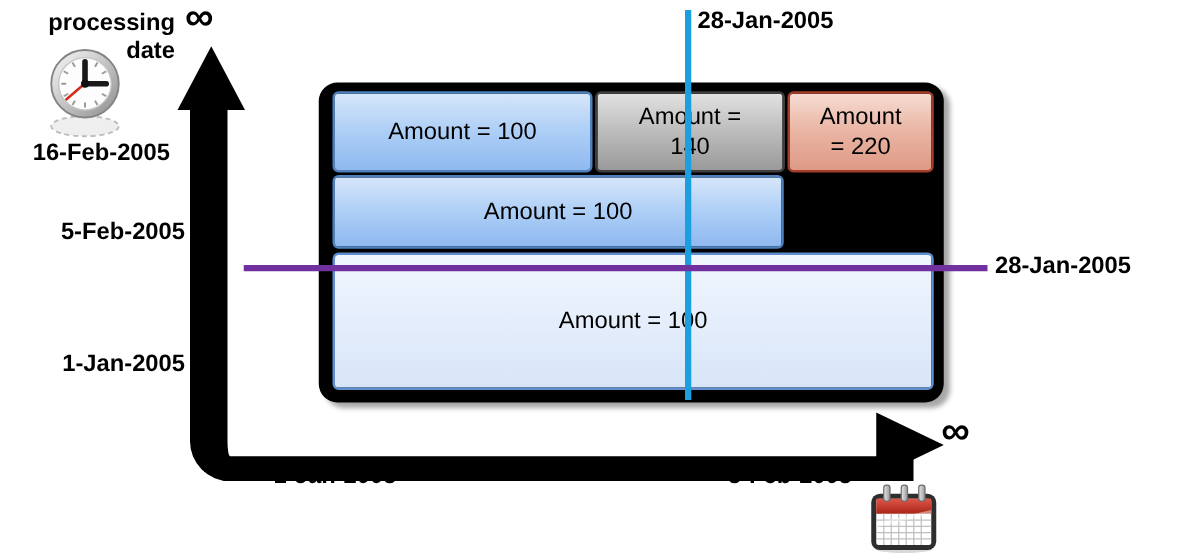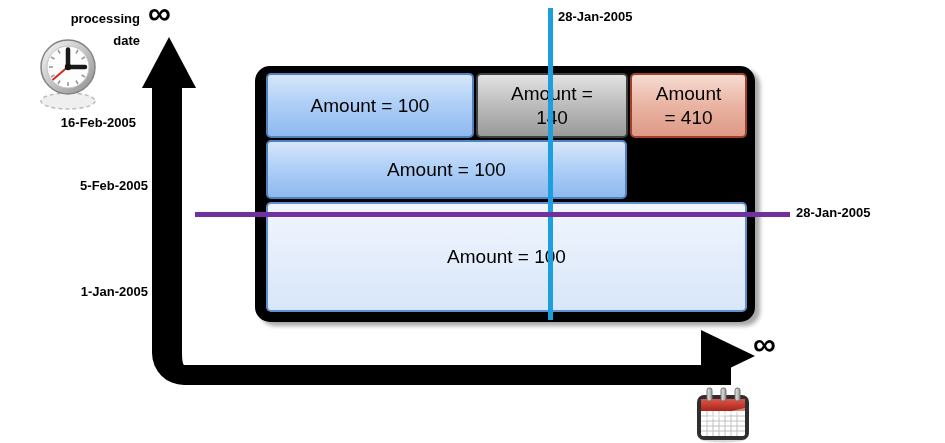--- a/index.html
+++ b/index.html
@@ -1,18 +1,18 @@
 <!DOCTYPE html>
 <html><head>
 <meta charset="utf-8">
 <style>
   html,body{margin:0;padding:0;background:#fff;}
   .stage{position:relative;width:945px;height:443px;background:#fff;overflow:hidden;
          font-family:"Liberation Sans",sans-serif;color:#000;}
-  .lbl{position:absolute;font-weight:bold;font-size:13px;line-height:22px;white-space:nowrap;}
+  .lbl{position:absolute;font-weight:bold;font-size:19px;line-height:22px;white-space:nowrap;}
   .inf{position:absolute;font-weight:bold;font-size:32px;line-height:32px;}
 
   
   .axis-l{position:absolute;left:152px;top:80px;width:549px;height:285px;
           border-left:30px solid #000;border-bottom:20px solid #000;
           border-bottom-left-radius:32px;}
   .arrow-up{position:absolute;left:142px;top:37px;width:0;height:0;
             border-left:27px solid transparent;border-right:27px solid transparent;
             border-bottom:51px solid #000;}
   .arrow-right{position:absolute;left:701px;top:330px;width:0;height:0;
@@ -85,21 +85,21 @@
   <div class="lbl" style="left:28px;top:175px;width:120px;text-align:right">5-Feb-2005</div>
   <div class="lbl" style="left:28px;top:281px;width:120px;text-align:right">1-Jan-2005</div>
 
   <div class="axis-l"></div>
   <div class="arrow-up"></div>
   <div class="arrow-right"></div>
 
   <div class="container">
     <div class="cell blue" style="left:11px;top:7px;width:208px;height:65px">Amount = 100</div>
     <div class="cell gray" style="left:221px;top:7px;width:152px;height:65px">Amount = 140</div>
-    <div class="cell pink" style="left:375px;top:7px;width:117px;height:65px">Amount = 410</div>
+    <div class="cell pink" style="left:375px;top:7px;width:117px;height:65px">Amount = 220</div>
 
     <div class="cell blue" style="left:11px;top:74px;width:361px;height:59px">Amount = 100</div>
 
     <div class="cell light" style="left:11px;top:136px;width:481px;height:110px">Amount = 100</div>
   </div>
 
   <div class="guide-v"></div>
   <div class="lbl" style="left:558px;top:6px">28-Jan-2005</div>
 
   <div class="guide-h"></div>

